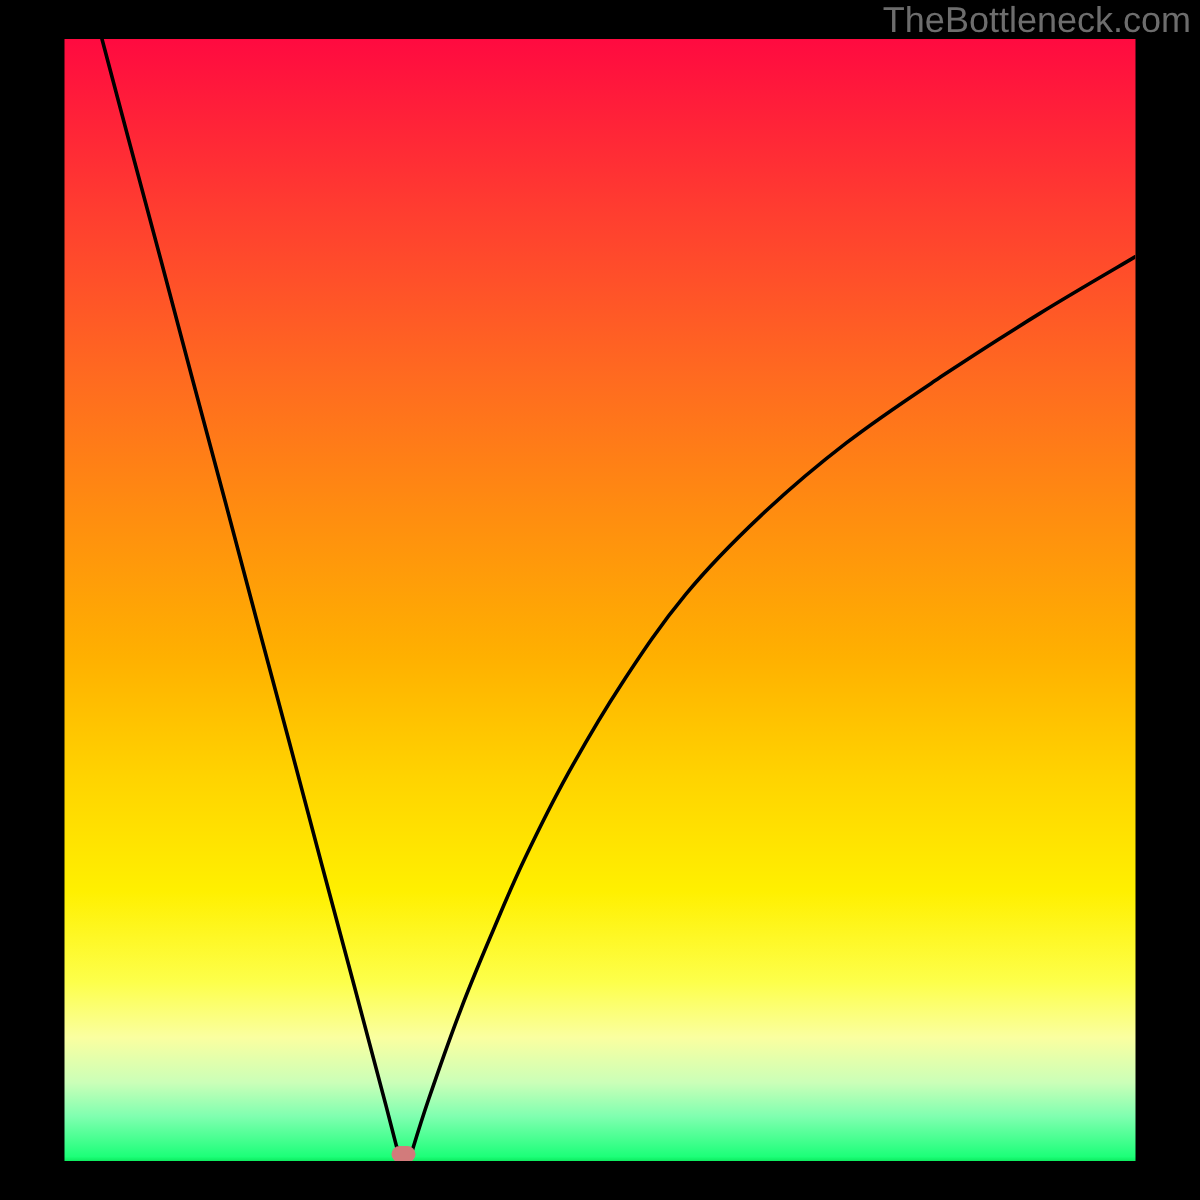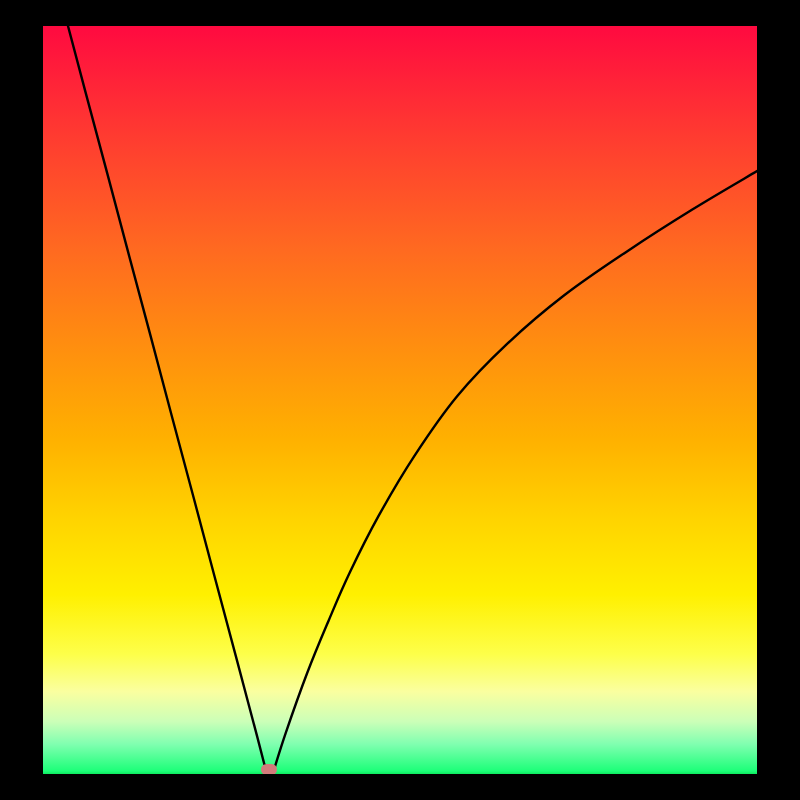--- a/index.html
+++ b/index.html
@@ -68,20 +68,21 @@
     border-radius: 6px;
     background: #d27b7b;
     z-index: 3;
   }
 </style>
 </head>
 <body>
 
 <div class="frame">
 
+  <div class="watermark">TheBottleneck.com</div>
 
   <div class="plot-area">
 
     <svg class="curve-svg" viewBox="0 0 714 748" preserveAspectRatio="none">
       <path id="curve-path" d="M 24.99 0.00 L 42.84 67.32 L 64.26 147.36 L 85.68 228.14 L 107.10 308.18 L 128.52 388.96 L 149.94 469.00 L 171.36 549.78 L 192.78 629.82 L 214.20 710.60 L 221.34 738.28 L 229.91 747.25 C 232.22 739.98, 236.59 724.90, 242.76 706.86 C 248.93 688.82, 256.47 667.22, 264.18 647.02 C 271.89 626.82, 277.89 612.84, 285.60 594.66 C 293.31 576.48, 298.02 564.89, 307.02 546.04 C 316.02 527.19, 324.01 510.81, 335.58 489.94 C 347.15 469.07, 357.14 451.64, 371.28 430.10 C 385.42 408.56, 397.41 390.46, 414.12 370.26 C 430.83 350.06, 444.82 336.08, 464.10 317.90 C 483.38 299.72, 499.37 286.11, 521.22 269.28 C 543.07 252.45, 562.35 239.88, 585.48 224.40 C 608.61 208.92, 626.61 197.53, 649.74 183.26 C 672.87 168.99, 702.43 151.98, 714.00 145.11" stroke="#000" stroke-width="2.4" fill="none" stroke-linecap="round" stroke-linejoin="round"></path>
     </svg>
 
     <div class="marker" id="min-marker" style="left: 217.624px; top: 737.512px;"></div>
   </div>
 

